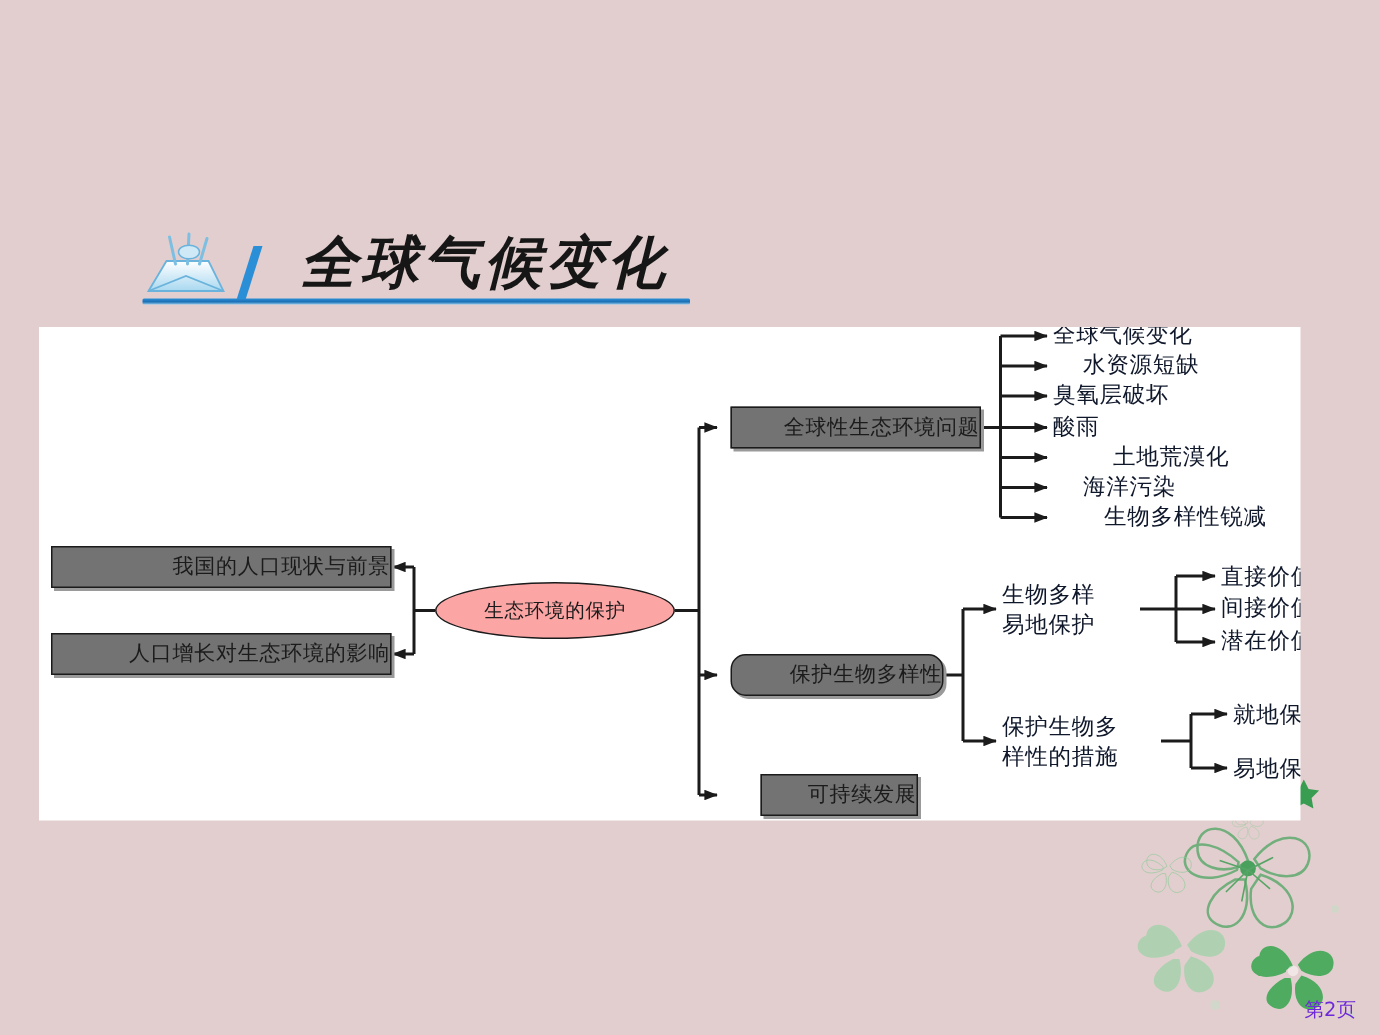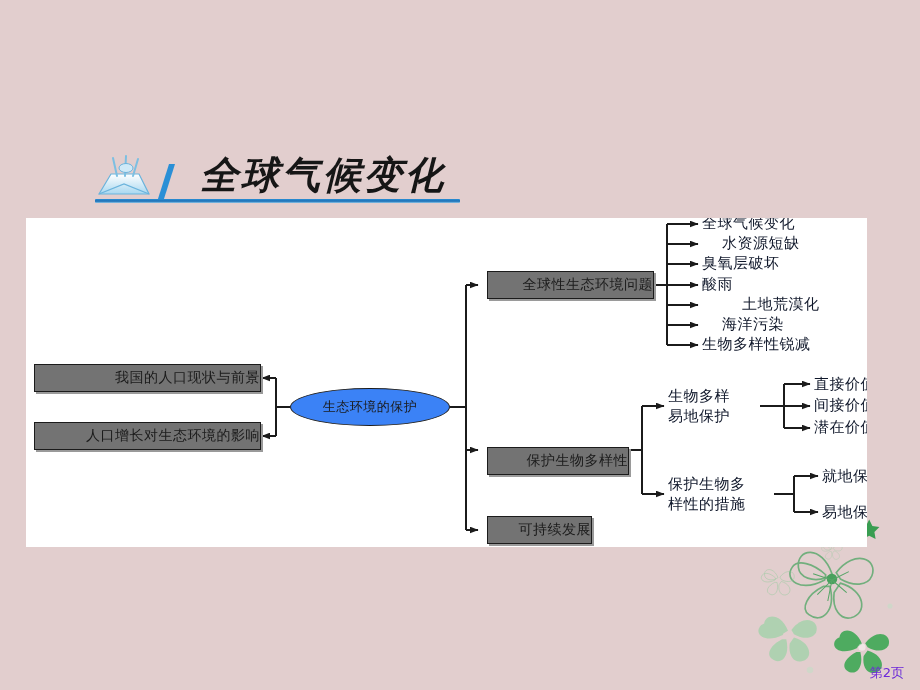--- a/index.html
+++ b/index.html
@@ -100,21 +100,21 @@
     justify-content: flex-end;
     white-space: nowrap;
     letter-spacing: 0.5px;
     z-index: 4;
   }
   .node-ellipse {
     position: absolute;
     box-sizing: border-box;
     border: 1.5px solid #1b1b1b;
     border-radius: 50%;
-    background: #3b82f6;
+    background: #fca5a5;
     font-family: "DejaVu Sans", "Liberation Sans", sans-serif;
     font-size: 13px;
     color: #1b1b1b;
     display: flex;
     align-items: center;
     justify-content: center;
     white-space: nowrap;
     letter-spacing: 0.5px;
     z-index: 4;
   }
@@ -299,24 +299,24 @@
     <span>人口增长对生态环境的影响</span>
   </div>
 
   <div class="node-ellipse" style="left:264px; top:170px; width:160px; height:38px;">
     <span>生态环境的保护</span>
   </div>
 
   <div class="node-box" style="left:461px; top:53px;  width:167px; height:28px;">
     <span>全球性生态环境问题</span>
   </div>
-  <div class="node-box" style="left:461px; top:229px; width:142px; height:28px;">
+  <div class="node-box" style="left:461px; top:218px; width:142px; height:28px;border-radius:10px;">
     <span>保护生物多样性</span>
   </div>
-  <div class="node-box" style="left:461px; top:298px; width:105px; height:28px;padding-left:11px;">
+  <div class="node-box" style="left:481px; top:298px; width:105px; height:28px;padding-left:11px;">
     <span>可持续发展</span>
   </div>
 
   <div class="leaf-label" style="left:676px; top:-4px;">
     <span>全球气候变化</span>
   </div>
   <div class="leaf-label" style="left:696px; top:16px;">
     <span>水资源短缺</span>
   </div>
   <div class="leaf-label" style="left:676px; top:36px;">
@@ -324,21 +324,21 @@
   </div>
   <div class="leaf-label" style="left:676px; top:57px;">
     <span>酸雨</span>
   </div>
   <div class="leaf-label" style="left:716px; top:77px;">
     <span>土地荒漠化</span>
   </div>
   <div class="leaf-label" style="left:696px; top:97px;">
     <span>海洋污染</span>
   </div>
-  <div class="leaf-label" style="left:676px; top:117px;">
+  <div class="leaf-label" style="left:710px; top:117px;">
     <span>生物多样性锐减</span>
   </div>
 
   <div class="leaf-label two-line" style="left:642px; top:168px;">
     <div>生物多样</div>
     <div>易地保护</div>
   </div>
   <div class="leaf-label" style="left:788px; top:157px;">
     <span>直接价值</span>
   </div>

